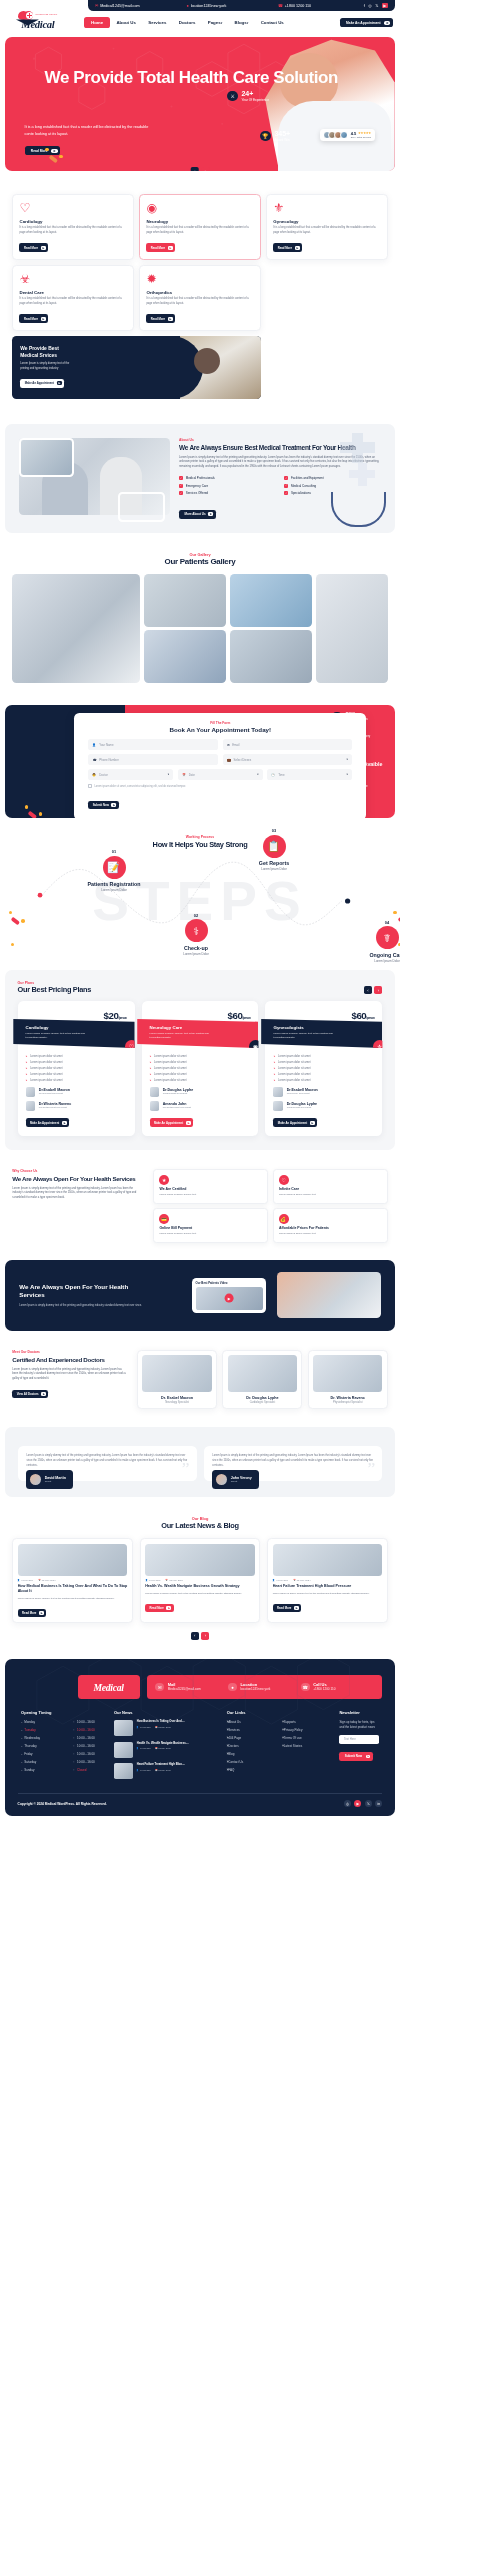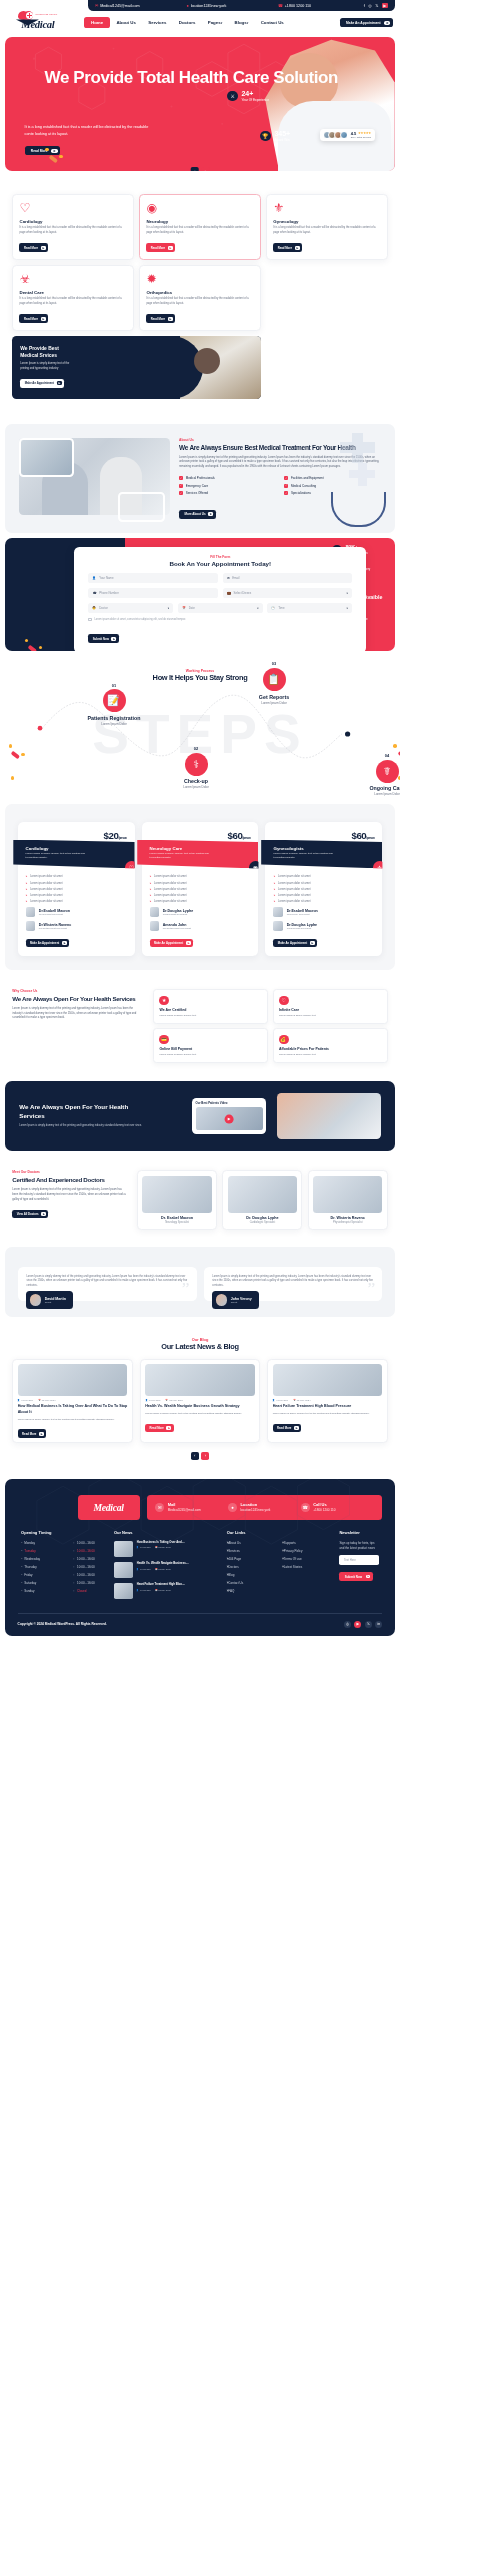--- a/index.html
+++ b/index.html
@@ -671,20 +671,36 @@
     </div>
     <div class="ab-plus" style="width:35px;height:56px">
       <span style="left:11.4px;top:0;width:11.4px;height:30px"></span>
       <span style="left:0;top:9.7px;width:35px;height:10.6px"></span>
       <span style="left:17.6px;top:30px;width:8.8px;height:23px;background:#d8e1ee"></span>
       <span style="left:8.8px;top:37px;width:26px;height:8.8px;background:#d8e1ee"></span>
     </div>
     <div class="steth"></div>
   </section>
 
+  <section>
+    <div class="gallery-head">
+      <div class="eyebrow">Our Gallery</div>
+      <div class="h2">Our Patients Gallery</div>
+    </div>
+    <div class="gallery">
+      <div class="g-big"></div>
+      <div class="g-mid">
+        <div class="g-cell g1"></div>
+        <div class="g-cell g2"></div>
+        <div class="g-cell g3"></div>
+        <div class="g-cell g4"></div>
+      </div>
+      <div class="g-tall"></div>
+    </div>
+  </section>
 
   <section class="appt">
     <div class="appt-l">
       <div class="hero-dots" style="left:19.3px;bottom:12.3px">
         <span class="dot-o" style="left:0;top:0"></span>
         <span class="pill-o" style="left:3.5px;top:8px;background:#ef3650"></span>
         <span class="dot-o" style="left:14px;top:7px"></span>
       </div>
     </div>
     <div class="appt-r">
@@ -834,20 +850,30 @@
       <div class="hero-dots" style="right:7px;top:58px;left:auto">
         <span class="dot-o" style="left:0;top:0"></span>
         <span class="pill-o" style="left:5.3px;top:8.8px;background:#ef3650"></span>
 
         <span class="dot-o" style="left:5.3px;top:32px"></span>
       </div>
     </div>
   </section>
 
   <section class="pricing">
+    <div class="pr-head">
+      <div>
+        <div class="eyebrow" style="font-size:3.5px">Our Plans</div>
+        <div class="h2">Our Best Pricing Plans</div>
+      </div>
+      <div class="pr-arrows">
+        <div class="arrow-btn">‹</div>
+        <div class="arrow-btn red">›</div>
+      </div>
+    </div>
 
     <div class="pr-grid">
 
       <div class="plan">
         <div class="price"><span>$20</span><i>/person</i></div>
         <div class="ribbon">
           <h5>Cardiology</h5>
           <p>Lorem Ipsum is simply dummy text of the printing and typesetting industry</p>
           <div class="rb-ico">♡</div>
         </div>

